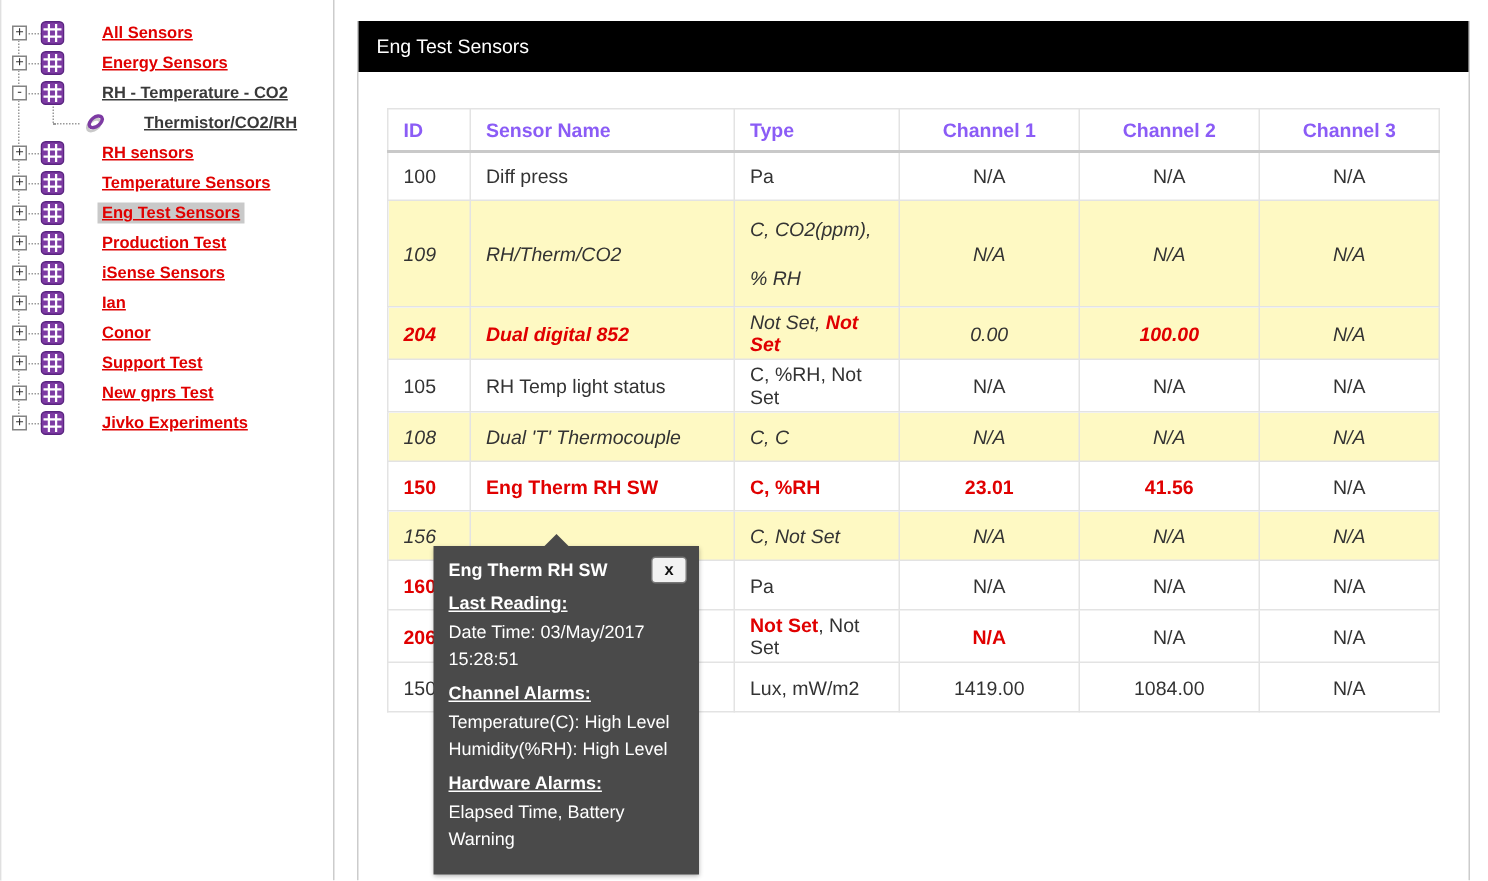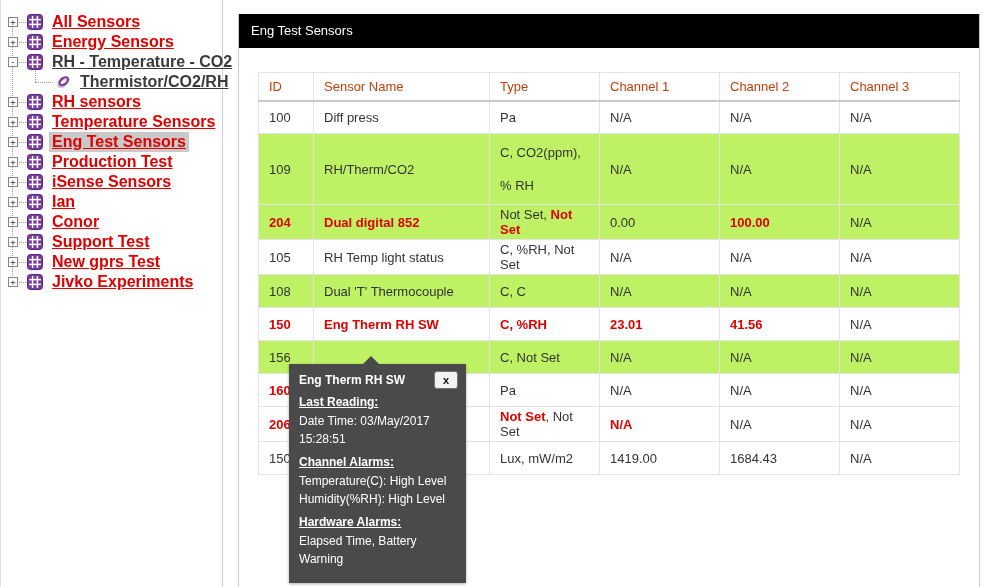--- a/index.html
+++ b/index.html
@@ -9,36 +9,36 @@
   
   .sidebar { position: absolute; left: 0; top: 0; width: 222px; height: 587px; border-right: 1px solid #ccc; padding-top: 12px; background: #fff; }
   .tree-guide { position: absolute; left: 11px; top: 22px; height: 260px; width: 0; border-left: 1px dotted #9a9a9a; }
   .tree-item { position: relative; height: 20px; display: flex; align-items: center; }
   .tree-item::before { content: ""; position: absolute; left: 12px; top: 10px; width: 15px; border-top: 1px dotted #9a9a9a; }
   .tree-item.child::before { left: 34px; width: 18px; }
   .tree-item.child .child-guide { position: absolute; left: 34px; top: -10px; height: 20px; border-left: 1px dotted #9a9a9a; }
   .expander { position: relative; z-index: 2; margin-left: 7px; width: 10px; height: 10px; background: #fff; border: 1px solid #848484; font-size: 9px; line-height: 8px; text-align: center; color: #333; cursor: pointer; flex: none; font-family: "DejaVu Sans Mono", monospace; }
   .tree-icon { margin-left: 9px; width: 16px; height: 16px; flex: none; display: inline-block; position: relative; z-index: 2; }
   .tree-item.child .tree-icon { margin-left: 54px; }
-  .tree-label { margin-left: 6px; font-size: 16px; font-weight: bold; text-decoration: underline; white-space: nowrap; cursor: pointer; padding: 1px 3px; }
+  .tree-label { margin-left: 22px; font-size: 11px; font-weight: bold; text-decoration: underline; white-space: nowrap; cursor: pointer; padding: 1px 3px; }
   .tree-label.red { color: #e00000; }
   .tree-label.dark { color: #3a3a3a; }
   .tree-label.selected { background: #c9c9c9; }
 
   
   .content { position: absolute; left: 237px; top: 14px; width: 742px; height: 573px; border-left: 1px solid #ccc; border-right: 1px solid #ccc; background: #fff; }
   .title-bar { height: 34px; background: #000; color: #fff; font-size: 13px; line-height: 34px; padding-left: 12px; }
 
   
   table.sensors { margin: 24px 0 0 19px; width: 701px; border-collapse: collapse; table-layout: fixed; font-size: 13px; color: #333; }
   table.sensors th, table.sensors td { border: 1px solid #e3e3e3; padding: 2px 10px; overflow: hidden; }
-  table.sensors th { font-weight: normal; color: #c2410c; height: 28px; text-align: left; background: #fff; border-bottom: 2px solid #c9c9c9; margin-top: 11px; }
-  table.sensors th.center, table.sensors td.center { text-align: left; }
+  table.sensors th { font-weight: bold; color: #8b5cf6; height: 28px; text-align: left; background: #fff; border-bottom: 2px solid #c9c9c9; margin-top: 11px; }
+  table.sensors th.center, table.sensors td.center { text-align: center; }
   table.sensors td { height: 33px; background: #fff; }
-  tr.alt td { background: #bef264; }
+  tr.alt td { background: #fef9c3; font-style: italic; }
   tr.tall td { height: 67px; }
   tr.tall td.type-cell { line-height: 2.55; }
   .red-val { color: #e00000; font-weight: bold; }
 
   
   .tooltip { position: absolute; left: 288px; top: 364px; width: 177px; background: #4a4a4a; color: #fff; z-index: 10; box-shadow: 0 1px 3px rgba(0,0,0,0.3); }
   .tooltip-arrow { position: absolute; top: -8px; left: 74px; width: 0; height: 0; border-left: 8px solid transparent; border-right: 8px solid transparent; border-bottom: 8px solid #4a4a4a; }
   .tooltip-header { position: relative; padding: 9px 36px 6px 10px; font-size: 12px; font-weight: bold; }
   .tooltip-close { position: absolute; top: 7px; right: 8px; width: 24px; height: 18px; background: #f2f2f2; border: 1px solid #777; border-radius: 3px; color: #111; font-weight: bold; font-size: 11px; line-height: 15px; text-align: center; cursor: pointer; padding: 0; font-family: "Liberation Sans", sans-serif; }
   .tooltip-body { padding: 2px 10px 8px 10px; }
@@ -324,21 +324,21 @@
             <td class="type-cell"><span class="red-val">Not Set</span><span>, Not Set</span></td>
             <td class="center red-val">N/A</td>
             <td class="center">N/A</td>
             <td class="center">N/A</td>
           </tr>
           <tr>
             <td>150</td>
             <td>Lux UV Logging Test</td>
             <td class="type-cell"><span>Lux, mW/m2</span></td>
             <td class="center">1419.00</td>
-            <td class="center">1684.43</td>
+            <td class="center">1084.00</td>
             <td class="center">N/A</td>
           </tr>
         </tbody>
     </table>
   </div>
 
   <div class="tooltip">
     <div class="tooltip-arrow"></div>
     <div class="tooltip-header">
       <span>Eng Therm RH SW</span>

